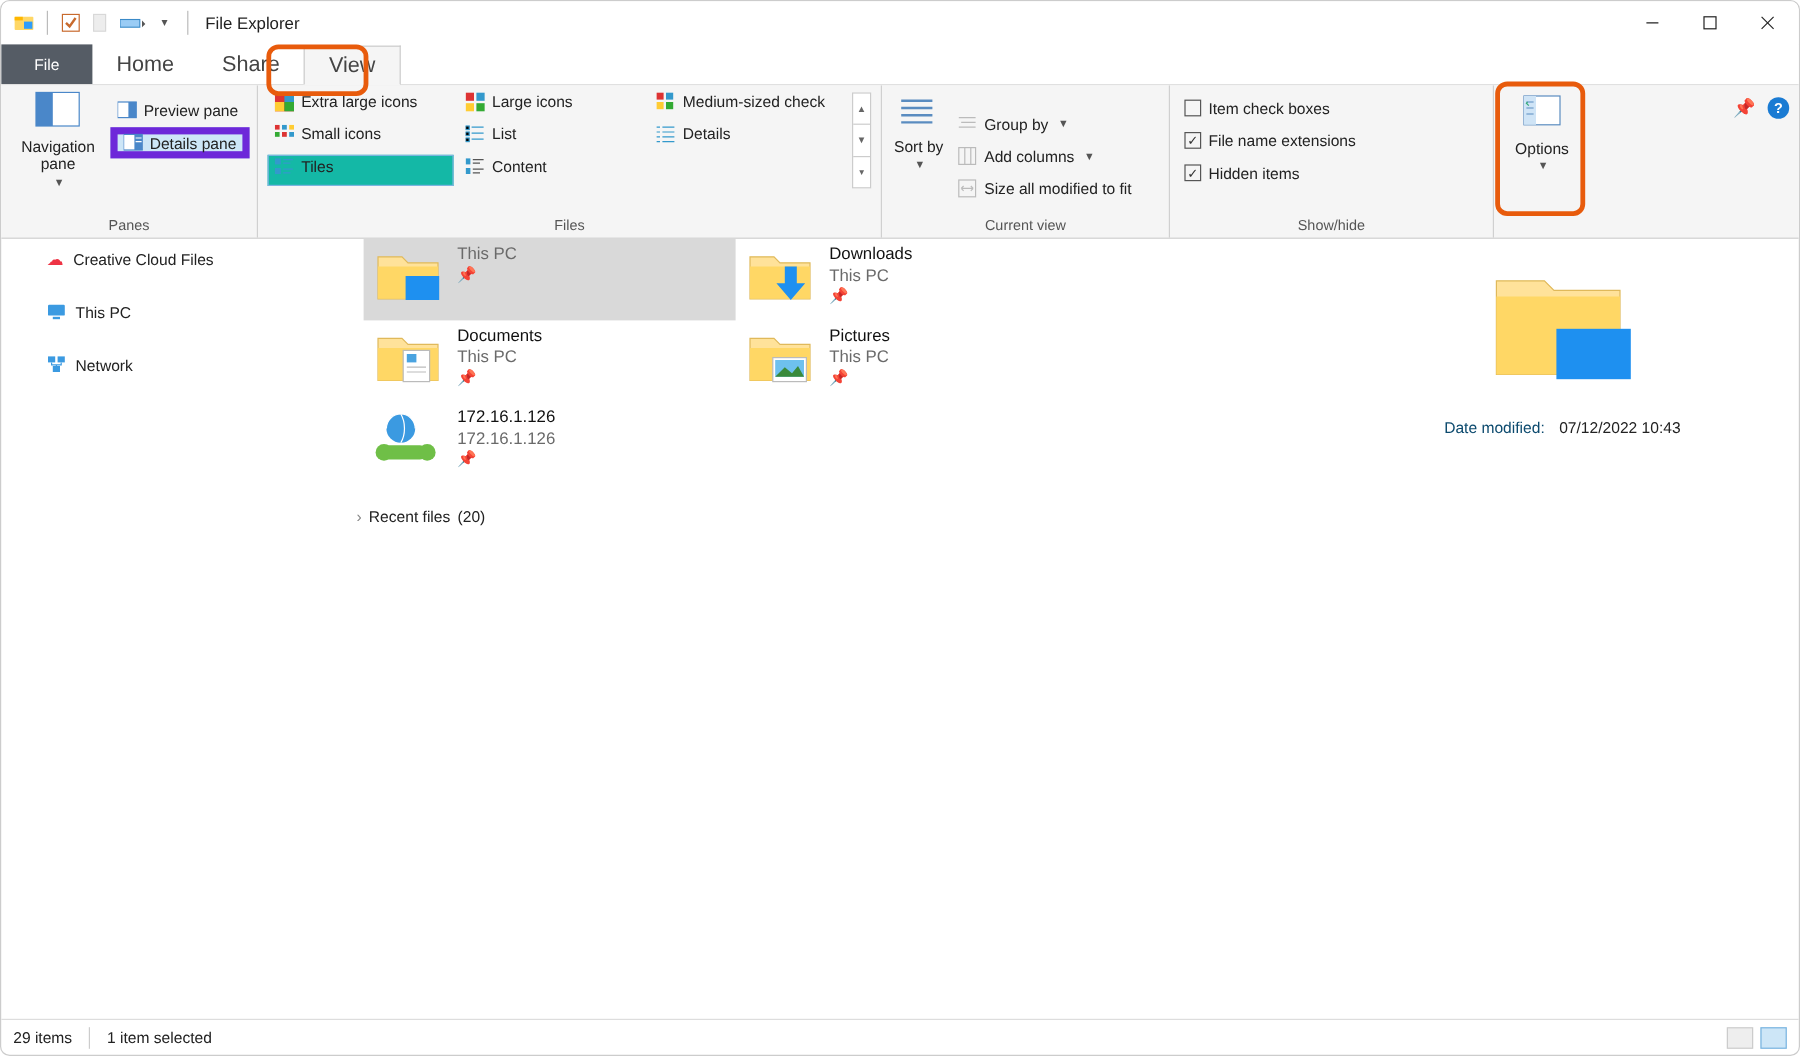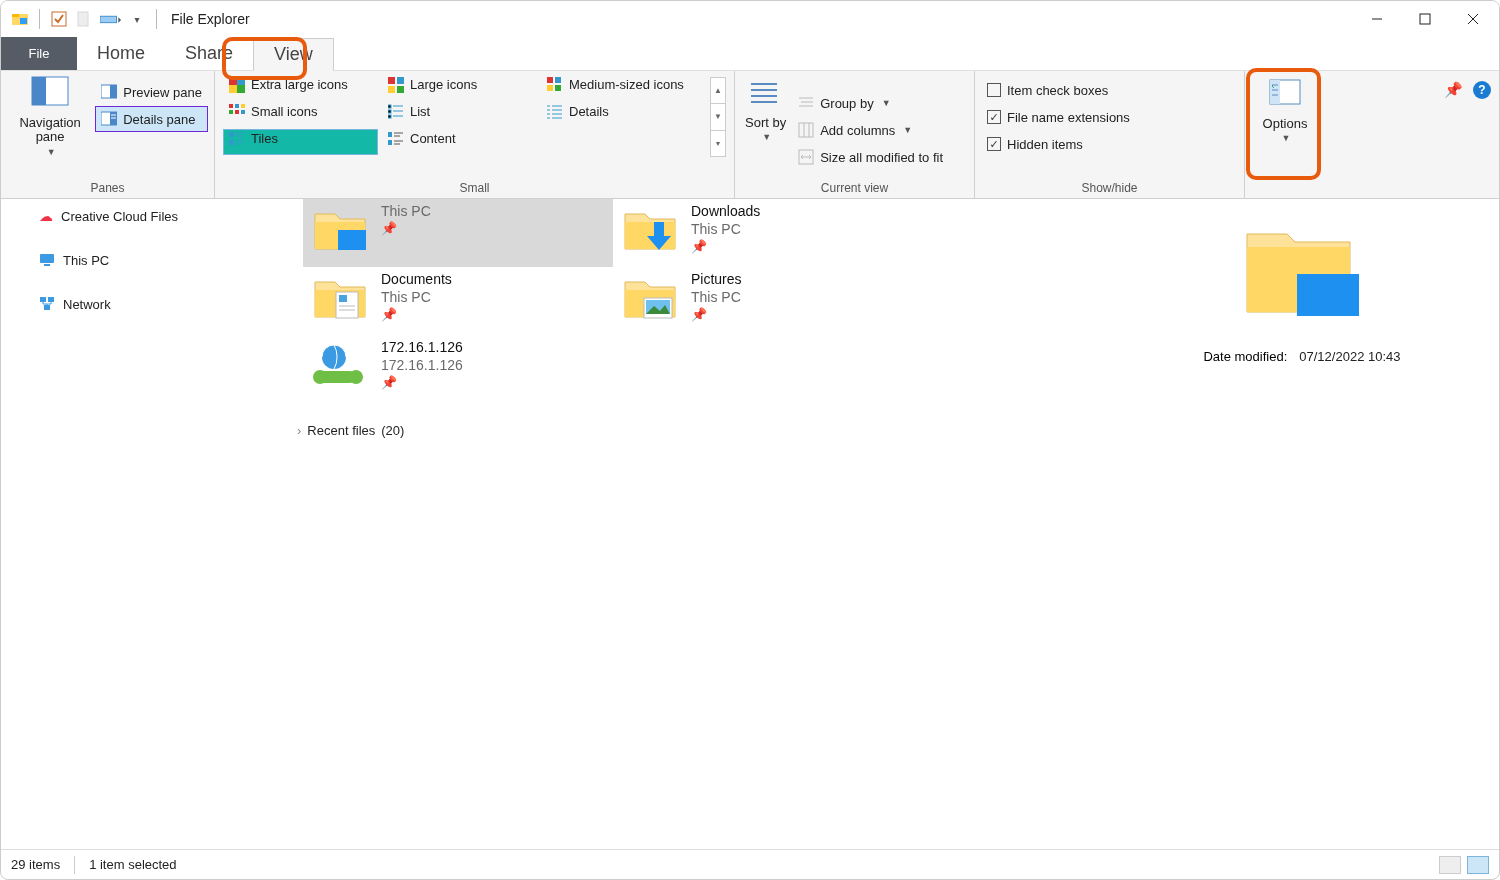--- a/index.html
+++ b/index.html
@@ -23,21 +23,21 @@
   
   .ribbon { height:128px; background:#f5f5f5; border-bottom:1px solid #d0d0d0; display:flex; align-items:stretch;}
   .group { border-right:1px solid #d0d0d0; padding:2px 6px 0 6px; display:flex; flex-direction:column;}
   .group .body{ flex:1; display:flex; align-items:flex-start; gap:2px;}
   .group .label { text-align:center; font-size:12px; color:#555; padding-bottom:3px;}
   .col{display:flex; flex-direction:column; gap:1px;}
   .bigcol{display:flex; flex-direction:column; align-items:center; justify-content:flex-start; padding:3px 4px; gap:2px; text-align:center;}
   .bigcol .icon32{width:38px;height:38px;}
   .small-btn{display:flex; align-items:center; gap:6px; padding:3px 6px; height:26px; white-space:nowrap; color:#444;}
   .small-btn.disabled{color:#9b9b9b;}
-  .small-btn.sel{background:#cde6f7; border:1px solid #6d28d9; padding:2px 5px;}
+  .small-btn.sel{background:#cde6f7; border:6px solid #6d28d9; padding:2px 5px;}
   .chk{width:14px;height:14px;border:1px solid #555;display:inline-flex;align-items:center;justify-content:center;font-size:11px;color:#333;}
   .chk.checked::after{content:"✓";}
   
   .gallery{ display:flex; align-items:flex-start; gap:4px; padding:2px 2px;}
   .gcol{display:flex;flex-direction:column;gap:1px;}
   .gitem{display:flex; align-items:flex-start; gap:6px; height:26px; padding:2px 6px; white-space:nowrap; width:155px;}
   .gitem.wide{width:165px;}
   .gitem.sel{background:#14b8a6; border:1px solid #7ab5e0; padding:1px 5px;}
   .ic16{width:16px;height:16px;display:inline-block;}
   .scrollbtns{display:flex;flex-direction:column; border:1px solid #ccc; width:16px; height:80px; margin-top:2px; background:#fff;}
@@ -53,21 +53,21 @@
   .tile.selected{background:#d9d9d9;}
   .tile .ticon{width:62px;height:54px;display:flex;align-items:center;justify-content:center;}
   .tile .meta{display:flex;flex-direction:column;gap:2px;}
   .tile .name{color:#111;font-size:14px;}
   .tile .sub{color:#6a6a6a;font-size:14px;}
   .pin{color:#999;font-size:13px;}
   .collhdr{display:flex;align-items:center;gap:6px;color:#1a61b5;font-size:14px;margin:8px 0 0 4px;}
   .detailspane{width:380px; padding:10px 24px 0 10px; text-align:center;}
   .detailspane .big{height:130px;display:flex;align-items:center;justify-content:center;}
   .dprow{display:flex;gap:12px;justify-content:center;margin-top:10px;font-size:14px;}
-  .dprow .k{color:#000000;}
+  .dprow .k{color:#0c4a6e;}
   
   .status{position:absolute; bottom:0; left:0; right:0; height:30px; border-top:1px solid #ddd; display:flex; align-items:center; padding:0 10px; gap:14px; color:#555;}
   .status .sep{width:1px;height:18px;background:#ccc;}
   .status .right{margin-left:auto; display:flex; gap:6px;}
   .viewbtn{width:22px;height:18px;border:1px solid #ccc;background:#eee;}
   .viewbtn.active{background:#cde6f7;border-color:#7ab5e0;}
   
   .caret{font-size:9px;color:#555;margin-left:2px;}
 </style>
 </head>
@@ -246,21 +246,21 @@
             </div>
         </div>
         <div class="gcol">
           <div class="gitem wide">
               <svg class="ic16" viewBox="0 0 16 16">
                 <rect width="6" height="6" fill="#d33"></rect>
                 <rect x="8" width="6" height="6" fill="#39c"></rect>
                 <rect y="8" width="6" height="6" fill="#fc3"></rect>
                 <rect x="8" y="8" width="6" height="6" fill="#3a3"></rect>
               </svg>
-              <span>Medium-sized icons</span>
+              <span>Medium-sized check</span>
             </div>
           <div class="gitem wide">
               <svg class="ic16" viewBox="0 0 16 16">
                 <g stroke="#39c">
                   <line x1="0" y1="2" x2="3" y2="2"></line>
                   <line x1="5" y1="2" x2="15" y2="2"></line>
                   <line x1="0" y1="6" x2="3" y2="6"></line>
                   <line x1="5" y1="6" x2="15" y2="6"></line>
                   <line x1="0" y1="10" x2="3" y2="10"></line>
                   <line x1="5" y1="10" x2="15" y2="10"></line>
@@ -271,21 +271,21 @@
               <span>Details</span>
             </div>
         </div>
         <div class="scrollbtns">
             <div>▲</div>
             <div>▼</div>
             <div>▾</div>
           </div>
       </div>
     </div>
-    <div class="label">Small</div>
+    <div class="label">Files</div>
   </div>
 
   <div class="group" style="width:240px">
     <div class="body">
       <div class="bigcol" style="color:#555">
         <svg class="icon32" viewBox="0 0 38 38">
             <g stroke="#5a8cc0" stroke-width="2">
               <line x1="4" y1="8" x2="30" y2="8"></line>
               <line x1="4" y1="14" x2="30" y2="14"></line>
               <line x1="4" y1="20" x2="30" y2="20"></line>

